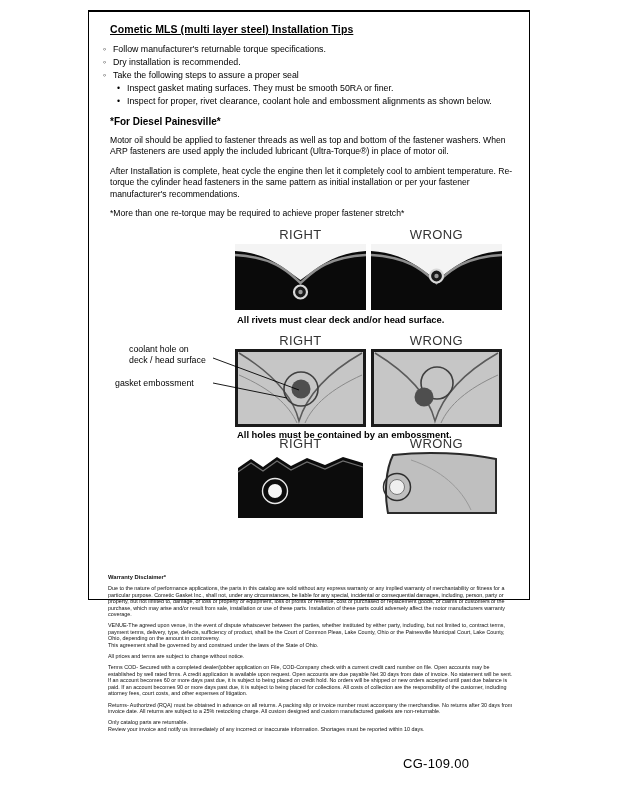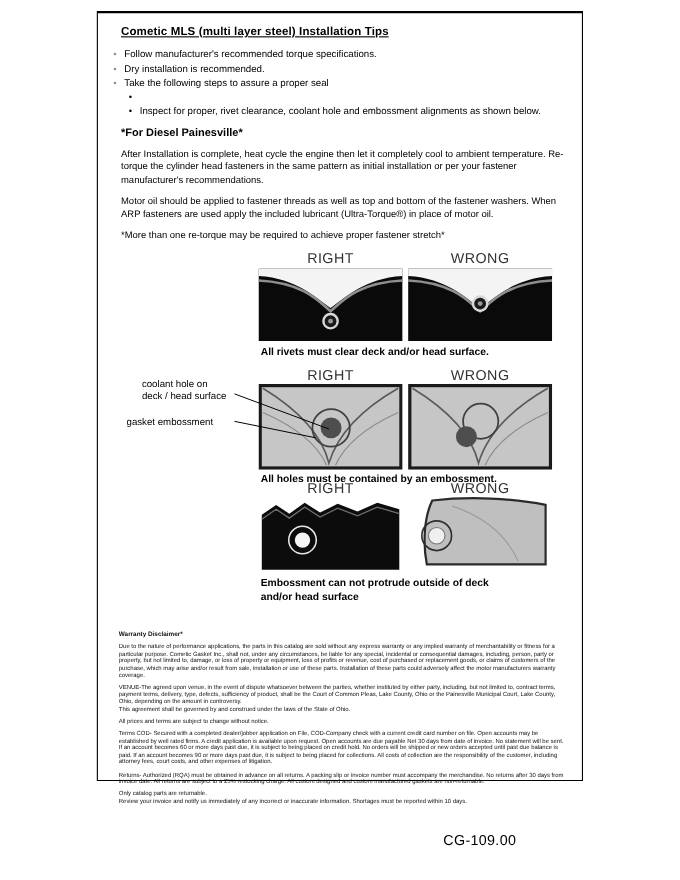--- a/index.html
+++ b/index.html
@@ -7,21 +7,21 @@
     width: 618px; height: 800px;
     background: #ffffff;
     position: relative;
     overflow: hidden;
     font-family: "Liberation Sans", "DejaVu Sans", sans-serif;
     color: #000;
     -webkit-font-smoothing: antialiased;
   }
   .frame {
     position: absolute; left: 88px; top: 10px;
-    width: 442px; height: 700px;
+    width: 442px; height: 590px;
     border: 1px solid #000; border-top-width: 2px;
     box-sizing: border-box;
     background: #fff;
   }
   .title {
     position: absolute; left: 21px; top: 11px; margin: 0;
     font-size: 10.5px; font-weight: bold;
     text-decoration: underline;
     letter-spacing: 0.1px;
     white-space: nowrap;
@@ -70,43 +70,44 @@
 </head>
 <body>
 
 <div class="frame">
 
   <h1 class="title">Cometic MLS (multi layer steel) Installation Tips</h1>
 
   <div class="bullets">
     <div class="b">
       <span class="mk">◦</span>
-      <span>Follow manufacturer's recommended torque specifications.</span>
+      <span>Follow manufacturer's returnable torque specifications.</span>
     </div>
     <div class="b">
       <span class="mk">◦</span>
       <span>Dry installation is recommended.</span>
     </div>
     <div class="b">
       <span class="mk">◦</span>
       <span>Take the following steps to assure a proper seal</span>
     </div>
     <div class="b sub">
       <span class="mk">•</span>
+      <span>Inspect gasket mating surfaces.  They must be smooth 50RA or finer.</span>
     </div>
     <div class="b sub">
       <span class="mk">•</span>
       <span>Inspect for proper, rivet clearance, coolant hole and embossment alignments as shown below.</span>
     </div>
   </div>
 
   <div class="diesel">
     <div class="h">*For Diesel Painesville*</div>
+    <p>Motor oil should be applied to fastener threads as well as top and bottom of the fastener washers. When ARP fasteners are used apply the included lubricant (Ultra-Torque®) in place of motor oil.</p>
     <p>After Installation is complete, heat cycle the engine then let it completely cool to ambient temperature. Re-torque the cylinder head fasteners in the same pattern as initial installation or per your fastener manufacturer's recommendations.</p>
-    <p>Motor oil should be applied to fastener threads as well as top and bottom of the fastener washers. When ARP fasteners are used apply the included lubricant (Ultra-Torque®) in place of motor oil.</p>
     <p class="note">*More than one re-torque may be required to achieve proper fastener stretch*</p>
   </div>
 
   <div class="hdr" style="left:146px;top:215px">RIGHT</div>
   <div class="hdr" style="left:282px;top:215px">WRONG</div>
 
   <div class="dimg" style="left:146px;top:232px;height:66px">
     <svg viewBox="0 0 131 66" preserveAspectRatio="none">
       <rect x="0" y="0" width="131" height="66" fill="#0a0a0a"></rect>
       <path d="M0,0 H131 V7 C96,9 79,27 65.5,36 C52,27 35,9 0,7 Z" fill="#f4f4f4"></path>
@@ -172,22 +173,20 @@
     </svg>
   </div>
   <div class="dimg" style="left:282px;top:438px;height:70px">
     <svg viewBox="0 0 131 70" preserveAspectRatio="none">
       <path d="M22,5 C56,1 96,3 125,9 L125,63 L17,63 C13,42 15,19 22,5 Z" fill="#bfbfbf" stroke="#2a2a2a" stroke-width="2"></path>
       <path d="M40,10 C70,20 90,38 100,60" fill="none" stroke="#999999" stroke-width="1"></path>
       <circle cx="26" cy="37" r="13.5" fill="none" stroke="#2e2e2e" stroke-width="1.5"></circle>
       <circle cx="26" cy="37" r="7.5" fill="#efefef" stroke="#777" stroke-width="1"></circle>
     </svg>
   </div>
-  <div class="cap" style="left:148px;top:512px">Embossment can not protrude outside of deck
-and/or head surface</div>
 
   <div class="disclaimer">
     <p class="dh">Warranty Disclaimer*</p>
     <p>Due to the nature of performance applications, the parts in this catalog are sold without any express warranty or any implied warranty of merchantability or fitness for a particular purpose.  Cometic Gasket Inc., shall not, under any circumstances, be liable for any special, incidental or consequential damages, including, person, party or property, but not limited to, damage, or loss of property or equipment, loss of profits or revenue, cost of purchased or replacement goods, or claims of customers of the purchase, which may arise and/or result from sale, installation or use of these parts.  Installation of these parts could adversely affect the motor manufacturers warranty coverage.</p>
     <p>VENUE-The agreed upon venue, in the event of dispute whatsoever between the parties, whether instituted by either party, including, but not limited to, contract terms, payment terms, delivery, type, defects, sufficiency of product, shall be the Court of Common Pleas, Lake County, Ohio or the Painesville Municipal Court, Lake County, Ohio, depending on the amount in controversy.
 This agreement shall be governed by and construed under the laws of the State of Ohio.</p>
     <p>All prices and terms are subject to change without notice.</p>
     <p>Terms COD- Secured with a completed dealer/jobber application on File, COD-Company check with a current credit card number on file.  Open accounts may be established by well rated firms.  A credit application is available upon request.  Open accounts are due payable Net 30 days from date of invoice.  No statement will be sent.  If an account becomes 60 or more days past due, it is subject to being placed on credit hold.  No orders will be shipped or new orders accepted until past due balance is paid.  If an account becomes 90 or more days past due, it is subject to being placed for collections.  All costs of collection are the responsibility of the customer, including attorney fees, court costs, and other expenses of litigation.</p>
     <p>Returns- Authorized (RQA) must be obtained in advance on all returns.  A packing slip or invoice number must accompany the merchandise.  No returns after 30 days from invoice date.  All returns are subject to a 25% restocking charge.  All custom designed and custom manufactured gaskets are non-returnable.</p>
     <p>Only catalog parts are returnable.

